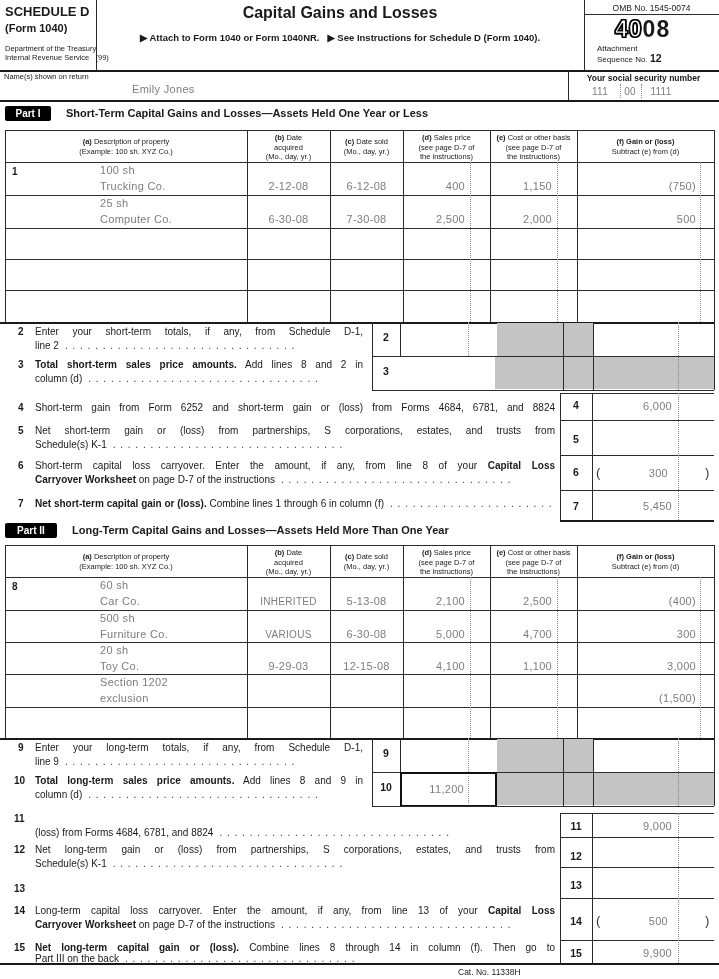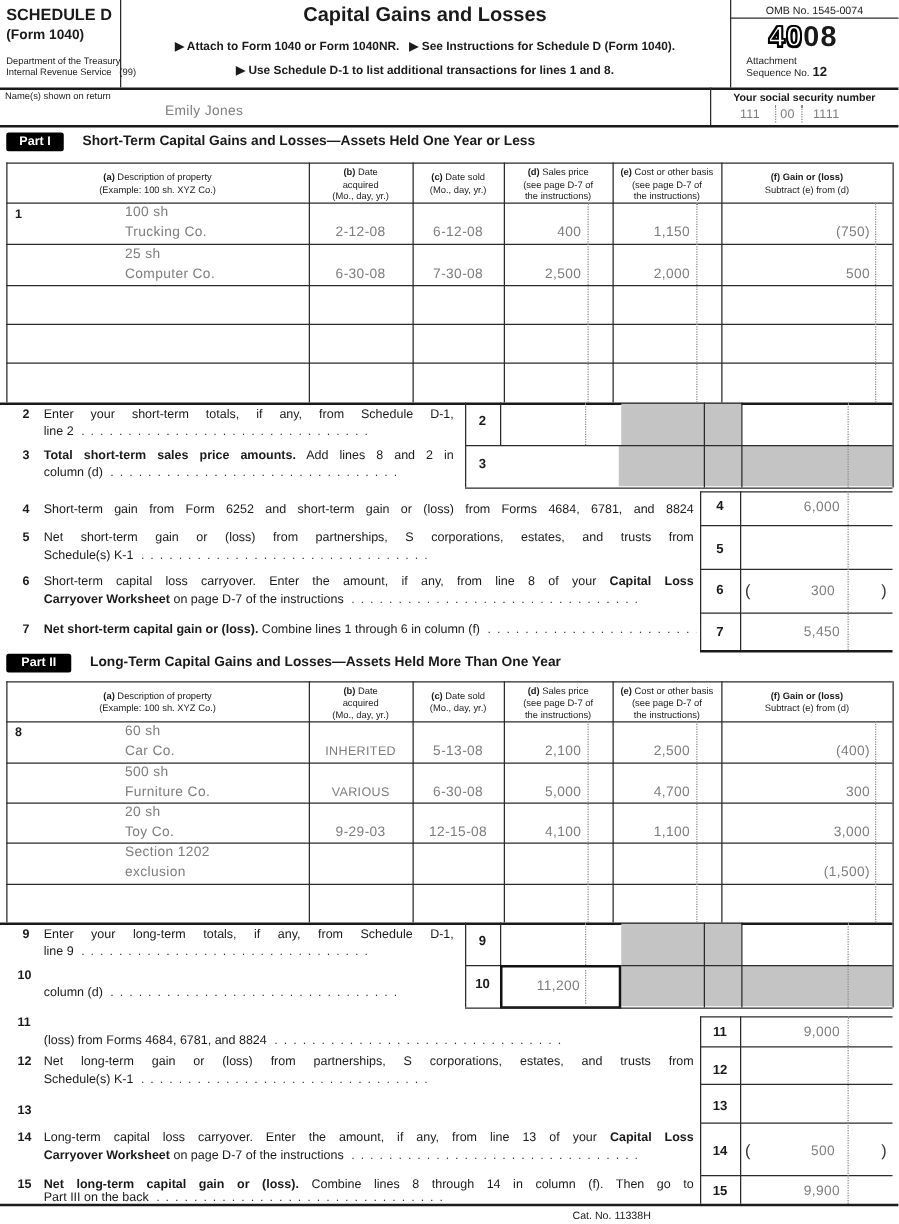--- a/index.html
+++ b/index.html
@@ -43,21 +43,20 @@
   <i class="vl" style="left:568px;top:70px;height:30px"></i>
   <i class="hl2" style="left:0;top:100px;width:719px"></i>
 
   <div class="t b" style="left:5px;top:5px;font-size:13px">SCHEDULE D</div>
   <div class="t b" style="left:5px;top:22px;font-size:11px">(Form 1040)</div>
   <div class="t t7" style="left:5px;top:44px">Department of the Treasury</div>
   <div class="t t7" style="left:5px;top:53px"><span>Internal Revenue Service</span>&nbsp;&nbsp;&nbsp;<span>(99)</span></div>
 
   <div class="t b ctr" style="left:96px;top:6px;width:488px;font-size:16px">Capital Gains and Losses</div>
   <div class="t b ctr" style="left:96px;top:31px;width:488px;font-size:9.5px"><span>▶ Attach to Form 1040 or Form 1040NR.</span>&nbsp;&nbsp;&nbsp;<span>▶ See Instructions for Schedule D (Form 1040).</span></div>
-  <div class="t b ctr" style="left:96px;top:50px;width:488px;font-size:9.5px">▶ Use Schedule D-1 to list additional transactions for lines 1 and 8.</div>
 
   <div class="t t8 ctr" style="left:584px;top:2px;width:135px">OMB No. 1545-0074</div>
   <div class="year" style="left:615px;top:16px"><span class="outyear">40</span><span>08</span></div>
   <div class="t" style="left:597px;top:42px;font-size:8px">Attachment</div>
   <div class="t" style="left:597px;top:52px;font-size:8px"><span>Sequence No.</span> <span class="b" style="font-size:10.5px">12</span></div>
 
   <div class="t t7" style="left:4px;top:72px">Name(s) shown on return</div>
   <div class="t hw" style="left:132px;top:83px">Emily Jones</div>
   <div class="t b ctr" style="left:568px;top:72px;width:151px;font-size:8.5px">Your social security number</div>
   <div class="t hw hw10 ctr" style="left:585px;top:85px;width:30px">111</div>
@@ -260,20 +259,21 @@
   <div class="t hw r" style="left:577px;top:660px;width:119px">3,000</div>
 
   <div class="t hw" style="left:100px;top:676px">Section 1202</div>
   <div class="t hw" style="left:100px;top:692px">exclusion</div>
   <div class="t hw r" style="left:577px;top:692px;width:119px">(1,500)</div>
 
   <div class="t b" style="left:18px;top:741px">9</div>
   <div class="t jfull" style="left:35px;top:741px;width:328px">Enter your long-term totals, if any, from Schedule D-1,</div>
   <div class="t clip" style="left:35px;top:755px;width:330px"><span>line 9</span><span class="leader">.    .    .    .    .    .    .    .    .    .    .    .    .    .    .    .    .    .    .    .    .    .    .    .    .    .    .    .    .    .    .</span></div>
   <div class="t b" style="left:14px;top:774px">10</div>
+  <div class="t jfull" style="left:35px;top:774px;width:328px"><span class="b">Total long-term sales price amounts.</span><span> Add lines 8 and 9 in</span></div>
   <div class="t clip" style="left:35px;top:788px;width:330px"><span>column (d)</span><span class="leader">.    .    .    .    .    .    .    .    .    .    .    .    .    .    .    .    .    .    .    .    .    .    .    .    .    .    .    .    .    .    .</span></div>
 
   <i class="vl" style="left:372px;top:738px;height:68px"></i>
   <i class="vl" style="left:400px;top:738px;height:34px"></i>
   <div class="gray" style="left:497px;top:739px;width:96px;height:33px"></div>
   <div class="gray" style="left:495px;top:772px;width:219px;height:33px"></div>
   <i class="vl" style="left:563px;top:738px;height:68px"></i>
   <i class="vl" style="left:593px;top:738px;height:68px"></i>
   <i class="hl" style="left:372px;top:772px;width:342px"></i>
   <i class="dl" style="left:468px;top:738px;height:34px"></i>

